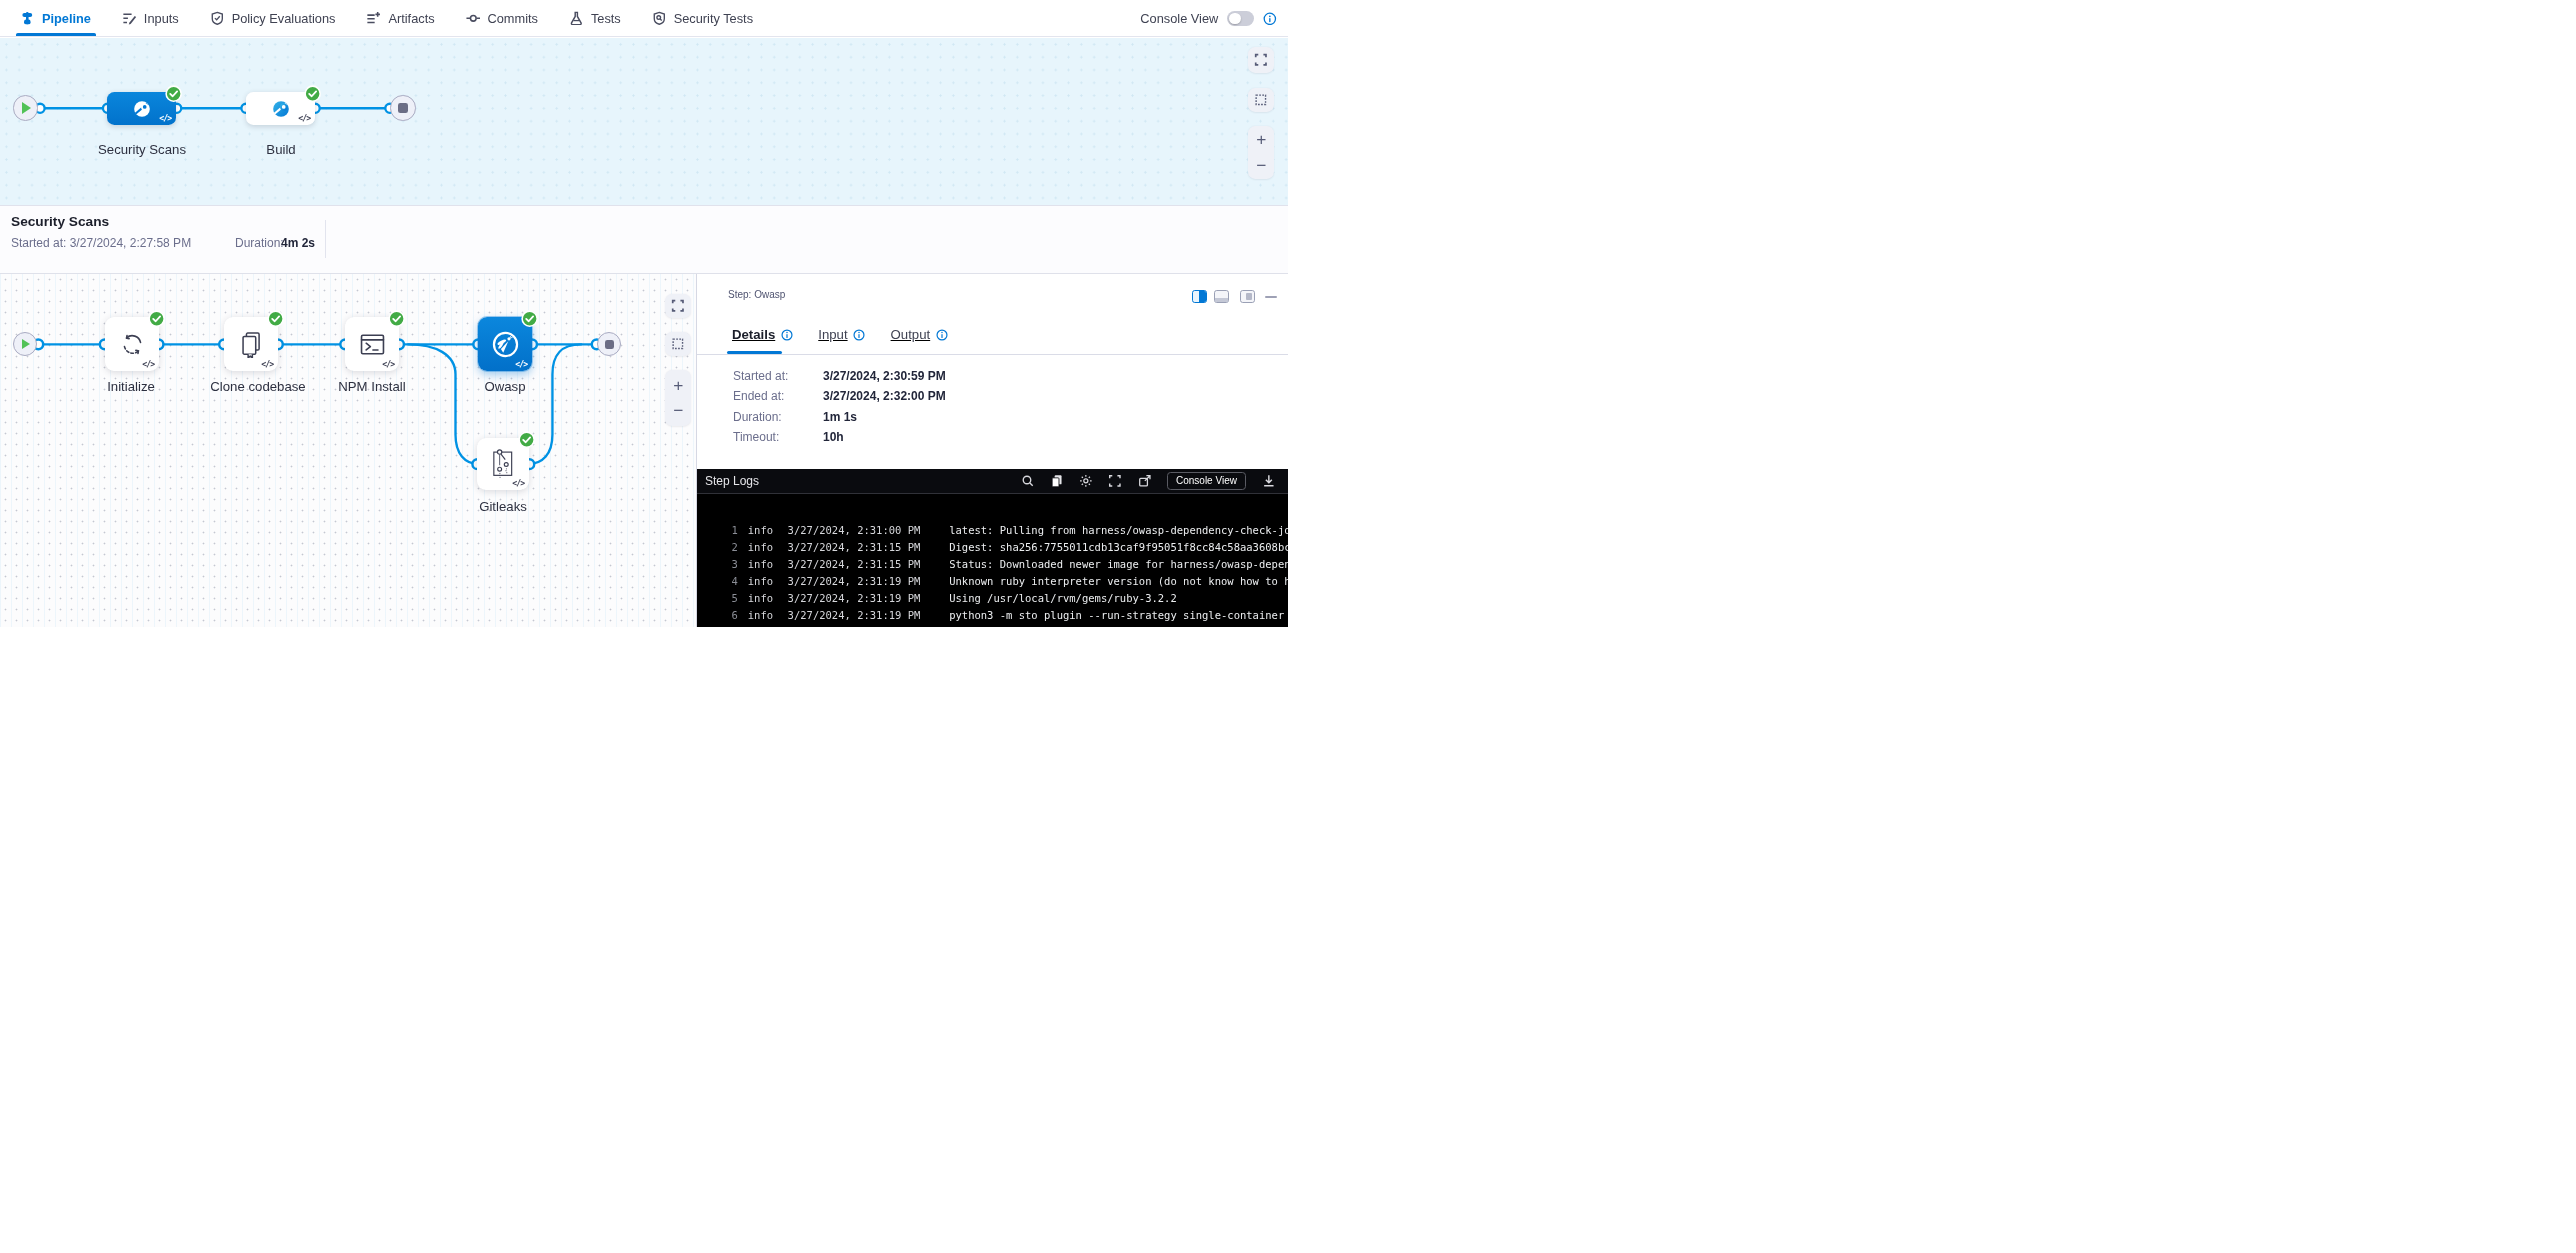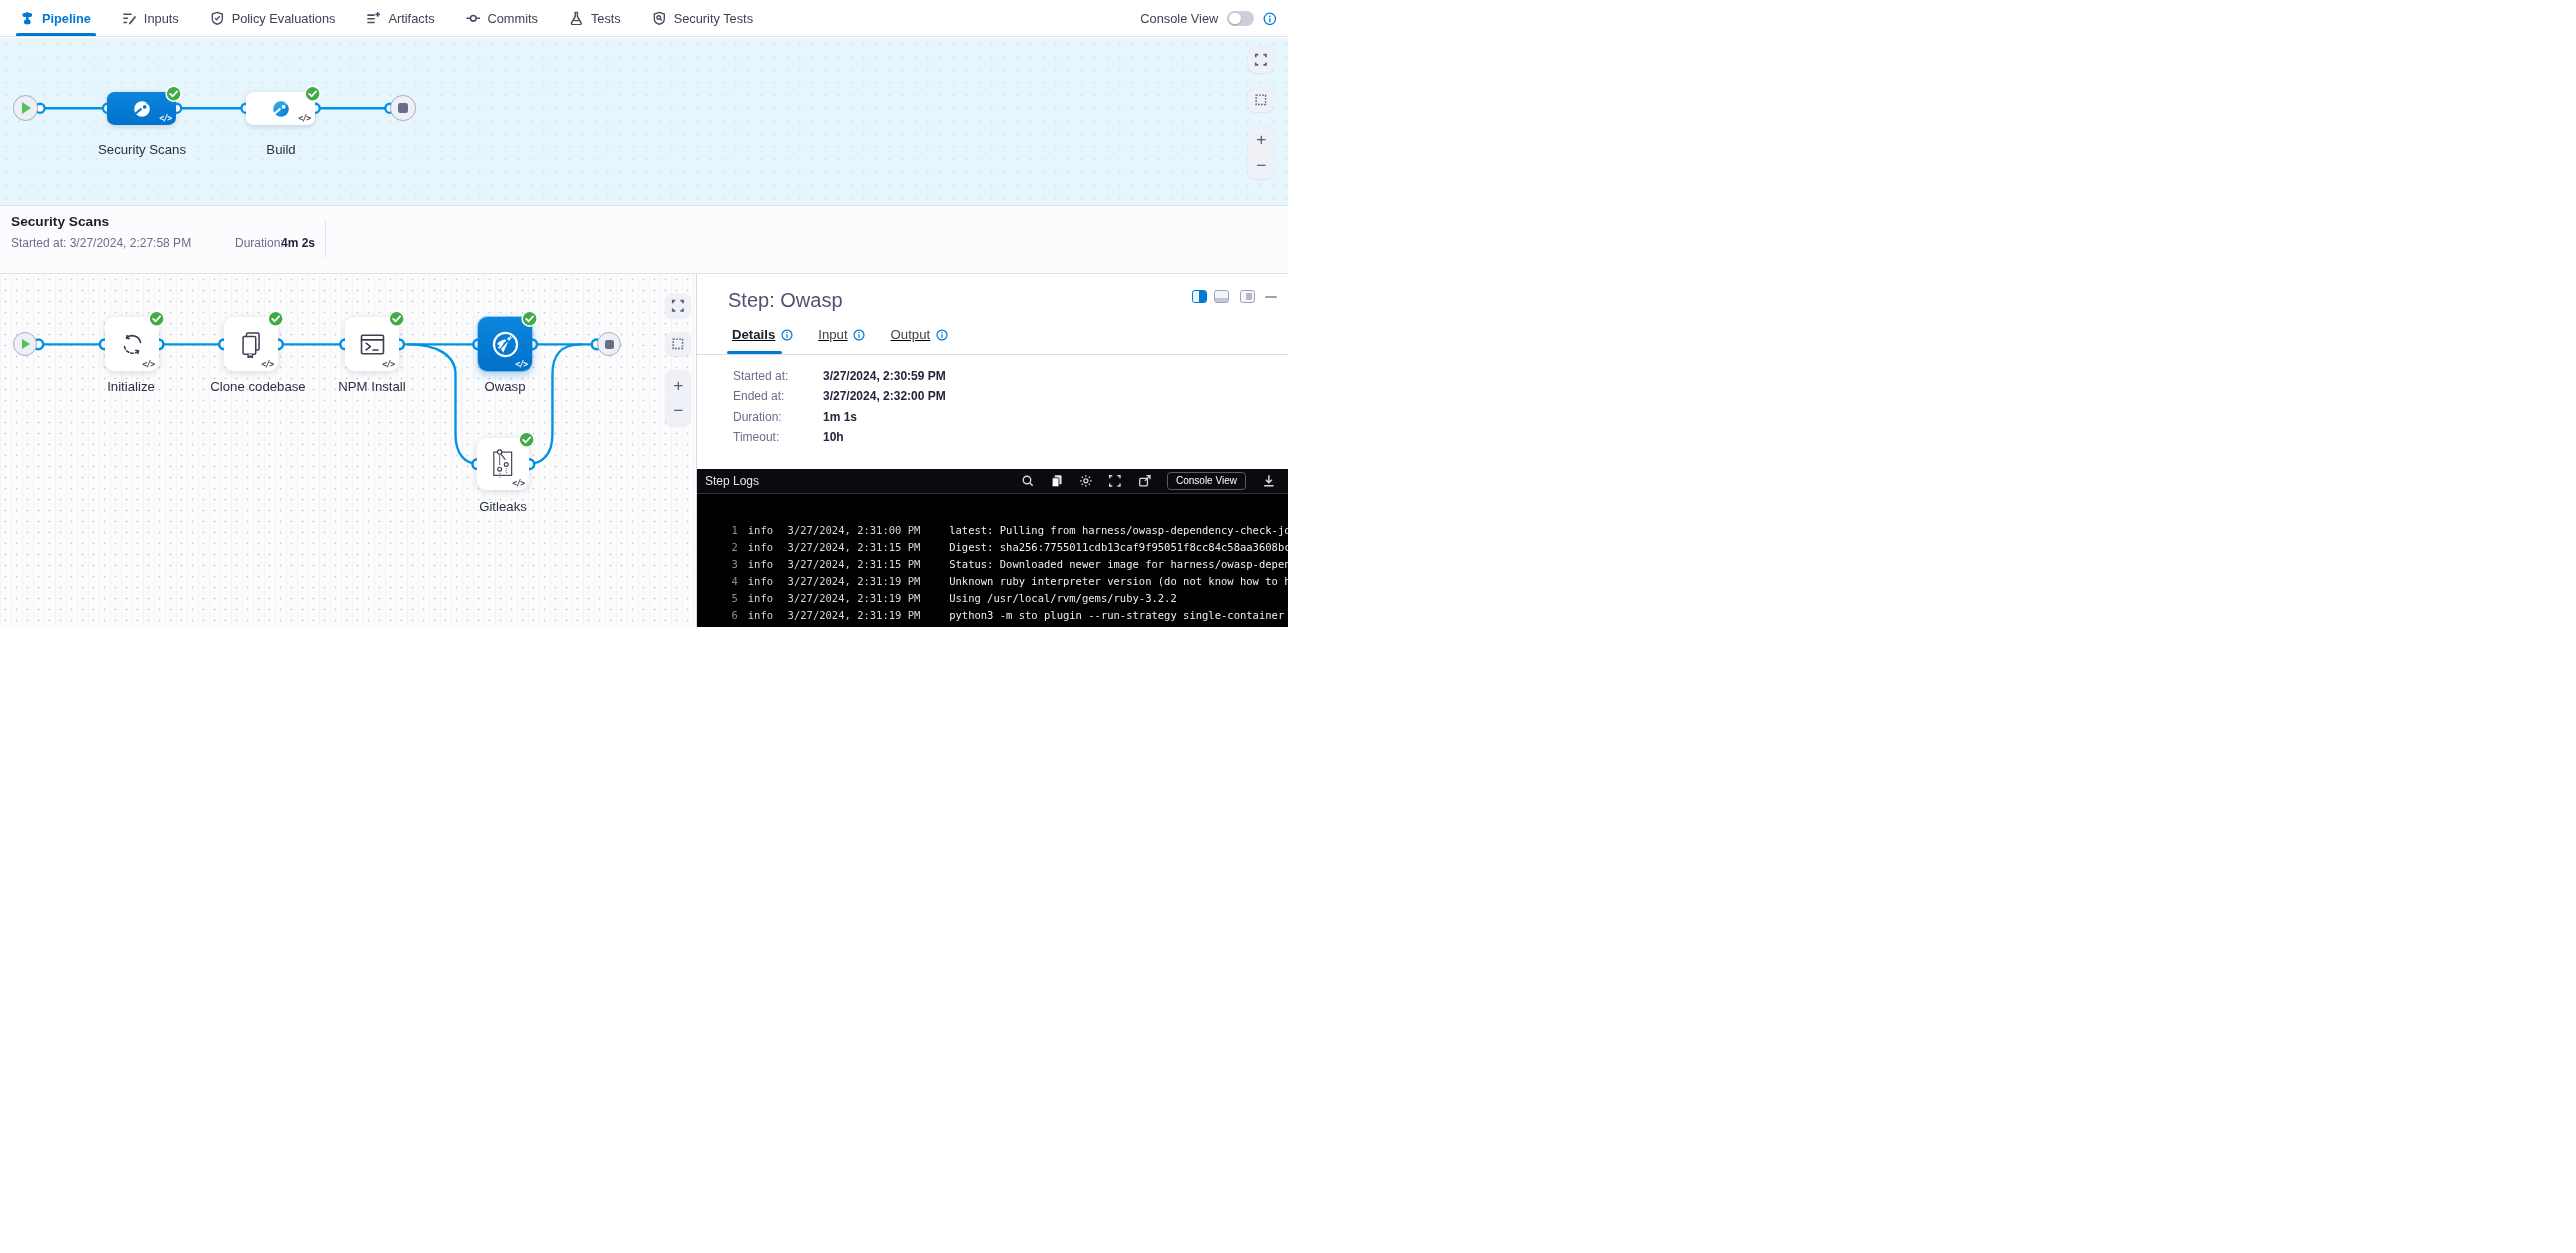--- a/index.html
+++ b/index.html
@@ -70,21 +70,21 @@
   .step-canvas { position:absolute; top:274px; left:0; width:696px; height:353px;
     background-color:#fcfcfd;
     background-image:
       radial-gradient(circle, rgba(150,155,175,.55) 0.8px, transparent 1.1px),
       linear-gradient(90deg, rgba(2,146,228,.06) 0.9px, transparent 0.9px);
     background-size:11px 11px, 11px 11px; }
 
   
   .right-panel { position:absolute; top:274px; left:696px; width:592px; height:353px; background:#fff;
                  border-left:0.9px solid #d6d8e4; }
-  .rp-title { position:absolute; left:31px; top:14.6px; font-size:20px; font-weight:500; color:#4f5370; }
+  .rp-title { position:absolute; left:31px; top:14.6px; font-size:10px; font-weight:500; color:#4f5370; }
   .layout-icon { position:absolute; top:16.4px; width:14.6px; height:12.8px; border-radius:2.7px; cursor:pointer; }
   .li-1 { left:495px; border:1.4px solid #0278d5; background:#eaf5fd; overflow:hidden; }
   .li-1 .fill { position:absolute; right:0; top:0; bottom:0; width:55%; background:#0278d5; }
   .li-2 { left:517px; border:1.4px solid #9aa0b5; background:#f4f5f9; overflow:hidden; }
   .li-2 .fill { position:absolute; left:0; right:0; bottom:0; height:42%; background:#c4c8d6; }
   .li-3 { left:543px; border:1.4px solid #9aa0b5; background:#f4f5f9; }
   .li-3 .fill { position:absolute; right:1.8px; top:1.8px; width:5.5px; height:6.4px; background:#b4b8c8; border-radius:0.9px; }
   .rp-minus { position:absolute; left:568px; top:22px; width:12px; height:2.3px; background:#9ea1b5;
               border-radius:1.8px; cursor:pointer; }
   .rp-tabs { position:absolute; left:35px; top:53px; display:flex; gap:25.5px; align-items:flex-end;text-decoration:underline; }

